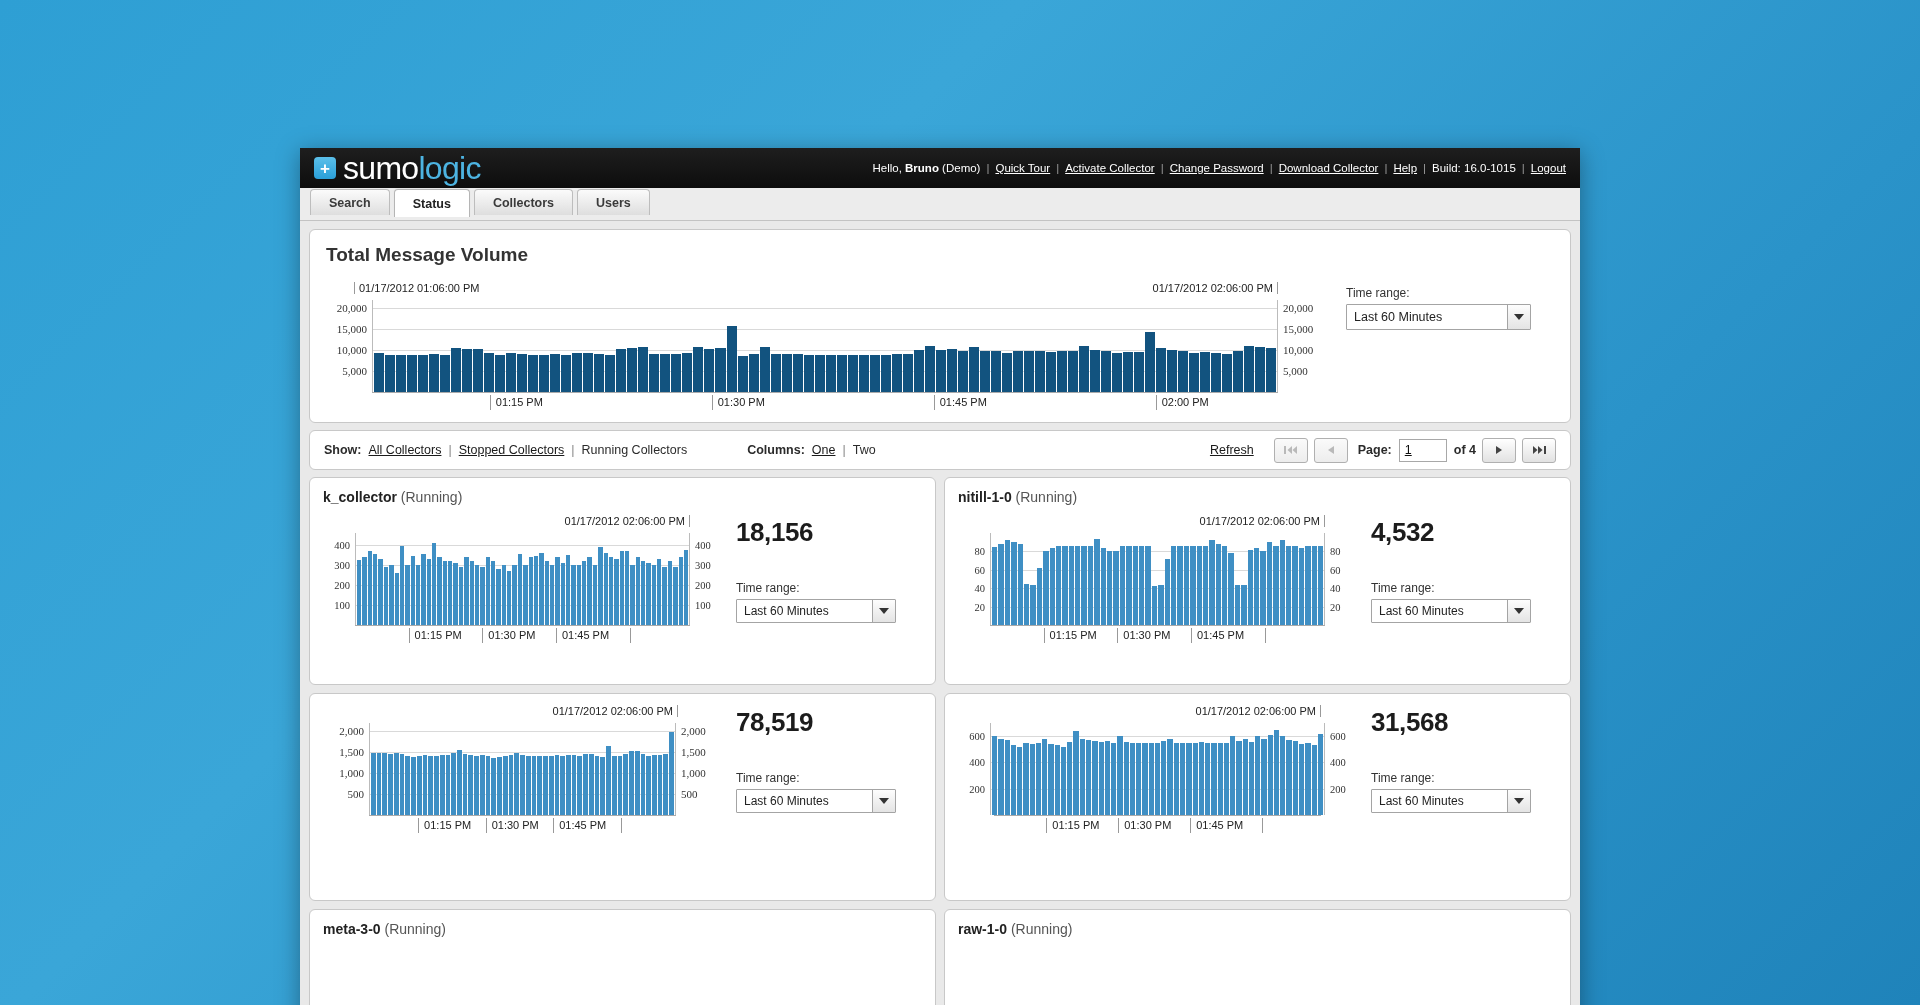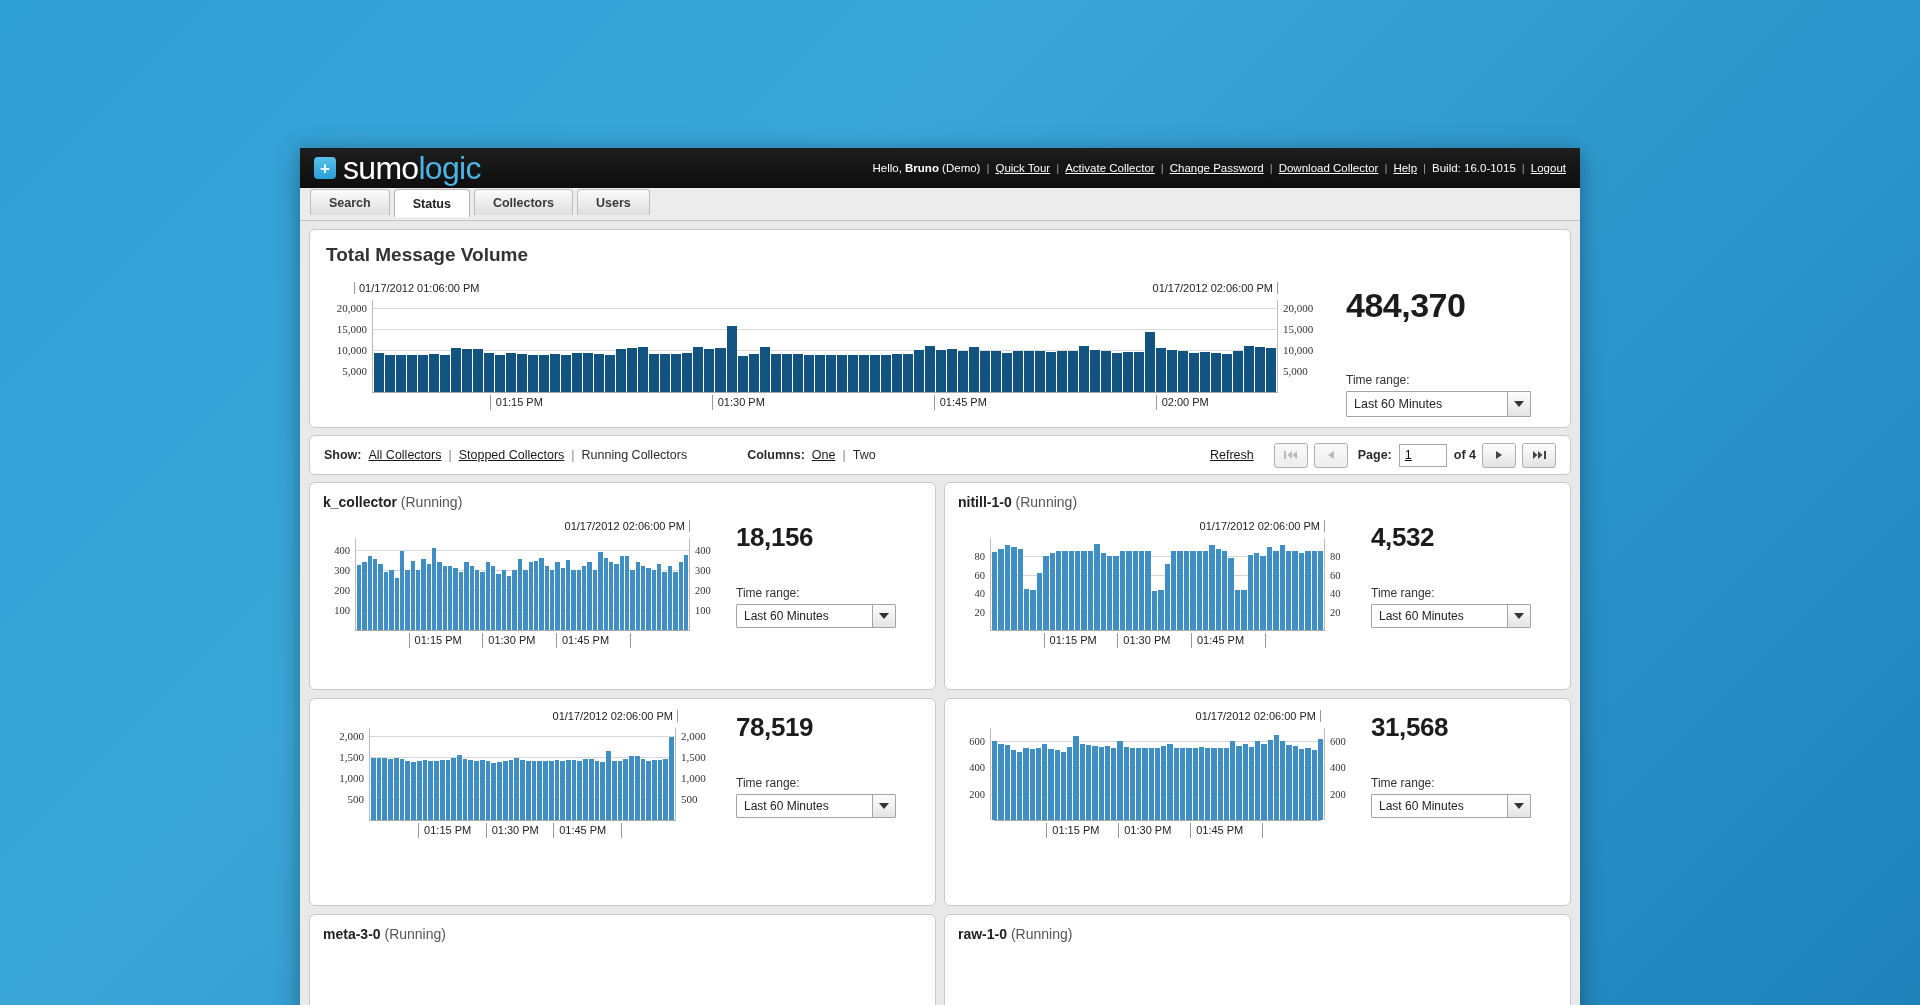--- a/index.html
+++ b/index.html
@@ -412,21 +412,20 @@
           </div>
           <div class="xaxis" style="margin:0 46px;" id="xaxis-total">
               <div class="xtick" style="left: 13%;">01:15 PM</div>
               <div class="xtick" style="left: 37.5%;">01:30 PM</div>
               <div class="xtick" style="left: 62%;">01:45 PM</div>
               <div class="xtick" style="left: 86.5%;">02:00 PM</div>
             </div>
         </div>
 
         <div class="side-block">
-          <div class="bignum">484,370</div>
           <div class="tr-label">Time range:</div>
           <div class="select">
             <span>Last 60 Minutes</span>
             <span class="arrowbox">
                 <i class="caret-down"></i>
               </span>
           </div>
         </div>
       </div>
     </div>

